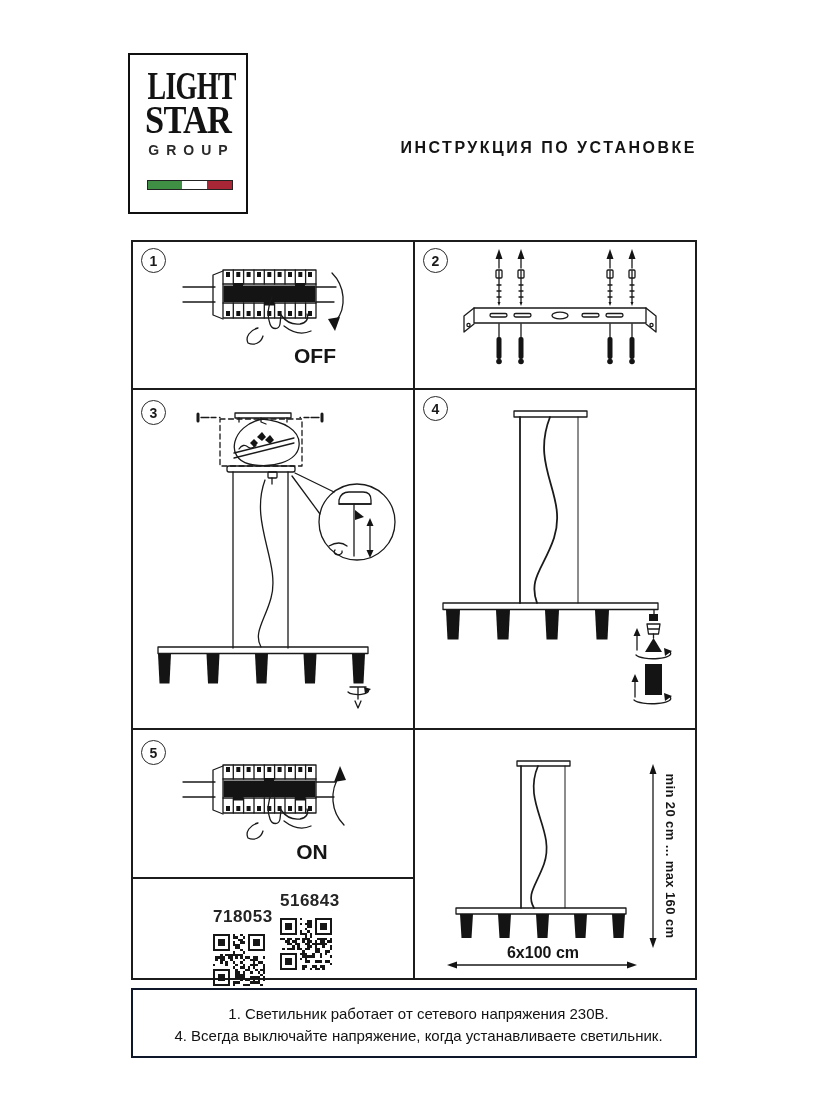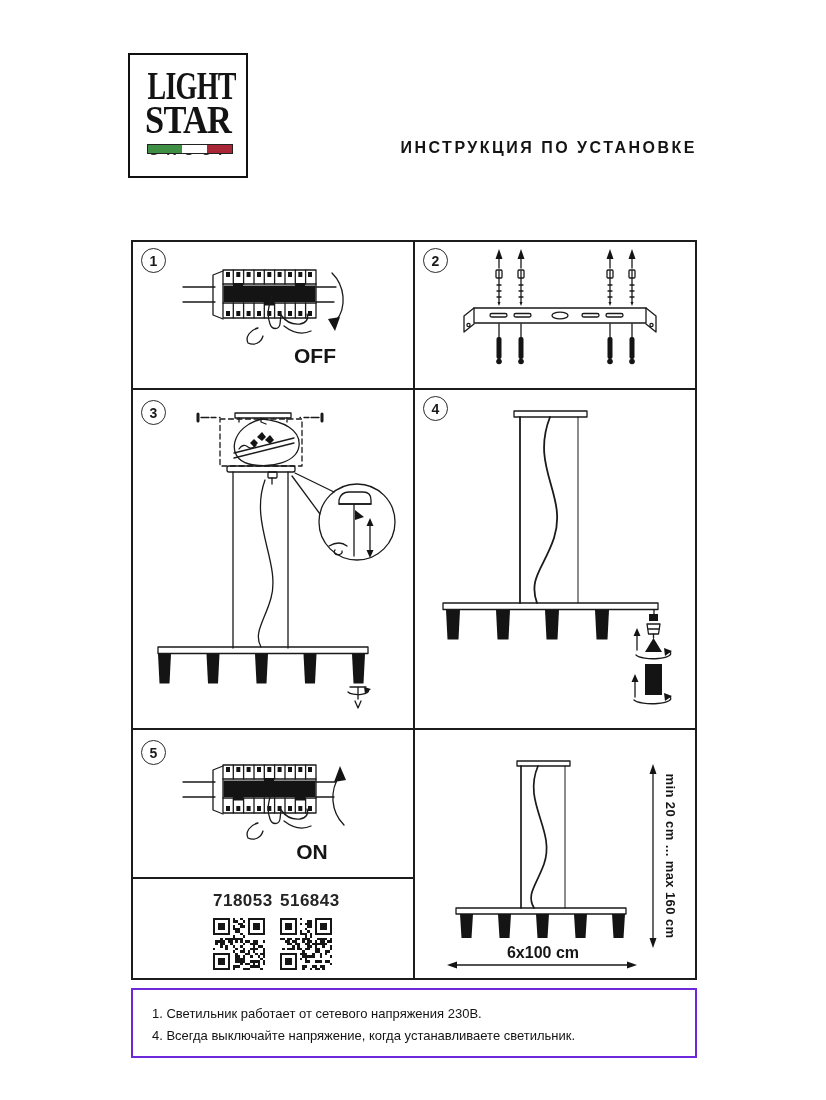--- a/index.html
+++ b/index.html
@@ -1,21 +1,21 @@
 <!DOCTYPE html>
 <html><head>
 <meta charset="utf-8">
 <style>
   * { margin:0; padding:0; box-sizing:border-box; }
   html,body { background:#ffffff; }
   body { width:826px; height:1100px; position:relative; font-family:"Liberation Sans",sans-serif; color:#161616; }
   .page { position:absolute; inset:0; background:#fff; overflow:hidden; }
 
   
-  .logo-box { position:absolute; left:128px; top:53px; width:120px; height:125px; border:2.5px solid #101010; background:#fff; text-align:center; }
+  .logo-box { position:absolute; left:128px; top:53px; width:120px; height:161px; border:2.5px solid #101010; background:#fff; text-align:center; }
   .logo-word { font-family:"Liberation Serif",serif; font-weight:700; color:#131313; font-size:40px; line-height:34px; letter-spacing:-1px; }
   .logo-word.w1 { margin-top:14px; transform:scaleX(.70); }
   .logo-word.w2 { transform:scaleX(.86); }
   .logo-group { margin-top:5px; font-size:14px; letter-spacing:7px; color:#2a2a2a; font-weight:700; text-indent:7px; }
   .logo-flag { position:absolute; left:17px; bottom:22px; width:86px; height:10px; border:1px solid #222; display:flex; }
   .logo-flag span { height:100%; }
   .flag-green { width:40%; }
   .flag-white { width:30%; background:#fff; }
   .flag-red  { width:30%; }
 
@@ -52,27 +52,27 @@
   .thin { stroke-width:1; }
   .fill { fill:#141414; stroke:none; }
   .dash { stroke-dasharray:5 3.5; }
   text.svgtxt { font-family:"Liberation Sans",sans-serif; font-weight:700; fill:#151515; stroke:none; }
   .big-label { font-size:21px; }
   .dim-v { font-size:13px; letter-spacing:.4px; }
   .dim-h { font-size:16px; }
 
   
   .qr-group { position:absolute; top:14px; width:52px; text-align:center; }
-  .qr-a { left:82px; } .qr-b { left:149px; }
+  .qr-a { left:82px;margin-top:16px; } .qr-b { left:149px; }
   .qr-label { font-size:17px; font-weight:700; color:#242424; letter-spacing:.5px; }
   .qr-img { position:absolute; top:27px; left:0; width:52px; height:52px; }
 
   
-  .notes-box { position:absolute; left:131px; top:988px; width:566px; height:70px; border:2px solid #6d28d9; background:#fff;
-               padding:13px 10px 0 19px; font-size:13px; line-height:22px; color:#131313; }
+  .notes-box { position:absolute; left:131px; top:988px; width:566px; height:70px; border:2px solid #0f172a; background:#fff;
+               padding:13px 10px 0 19px; font-size:15px; line-height:22px; color:#131313;text-align:center; }
 </style>
 </head>
 <body>
 
 <div class="page">
 
   <div class="logo-box">
     <div class="logo-word w1">LIGHT</div>
     <div class="logo-word w2">STAR</div>
     <div class="logo-group">GROUP</div>

